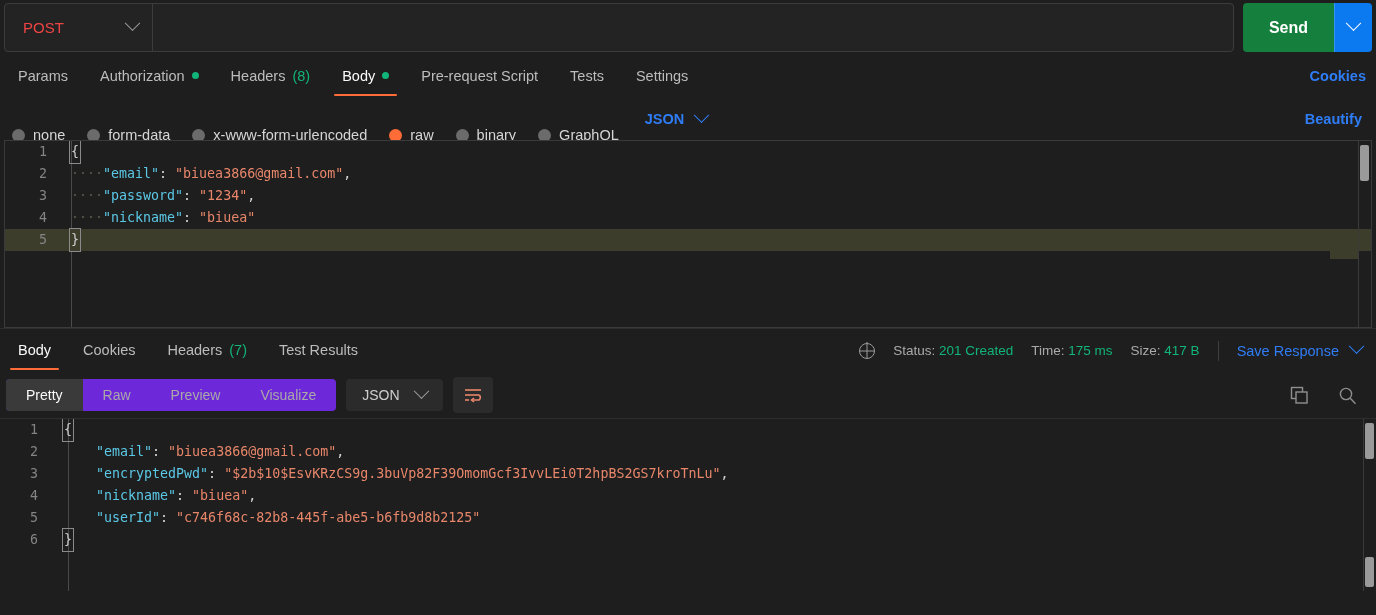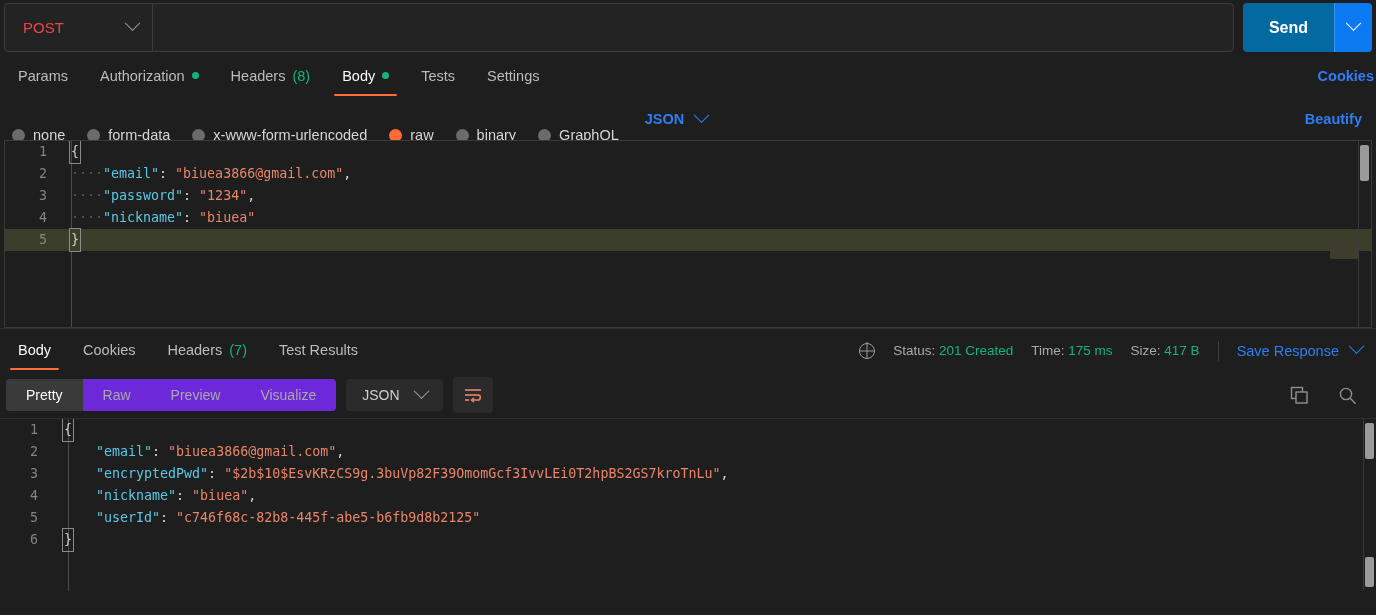--- a/index.html
+++ b/index.html
@@ -43,36 +43,36 @@
   .url-text {
     flex: 1; display: flex; align-items: center;
     padding: 0 14px; font-size: 15px; color: #e8e8e8;
     font-family: "Liberation Sans", sans-serif;
   }
   .send-group {
     display: flex; margin: 3px 4px 0 9px;
     border-radius: 4px; overflow: hidden; height: 49px;
   }
   .send-btn {
-    background: #0369a1; color: #fff;
+    background: #15803d; color: #fff;
     font-size: 16px; font-weight: bold;
     padding: 0 26px; display: flex; align-items: center;
     cursor: pointer;
   }
   .send-caret {
     background: #0b79ef; width: 38px;
     display: flex; align-items: center; justify-content: center;
     border-left: 1px solid #3a93f2; cursor: pointer;
   }
   .send-caret .chev { border-color: #fff; }
 
   
   .req-tabs {
     display: flex; align-items: center;
-    height: 44px; padding: 0 2px 0 10px;
+    height: 44px; padding: 0 10px 0 10px;
     position: relative;
   }
   .rtab {
     position: relative; font-size: 14.5px; color: #bcbcbc;
     padding: 11px 8px 12px; margin-right: 16px; cursor: pointer;
     display: flex; align-items: center; gap: 7px; white-space: nowrap;
   }
   .rtab.active { color: #fafafa; }
   .rtab.active::after {
     content: ""; position: absolute; left: 0; right: 0; bottom: 0;
@@ -236,20 +236,23 @@
       <span>Authorization</span>
       <span class="dot-green"></span>
     </div>
     <div class="rtab">
       <span>Headers</span>
       <span class="count-green">(8)</span>
     </div>
     <div class="rtab active">
       <span>Body</span>
       <span class="dot-green"></span>
+    </div>
+    <div class="rtab">
+      <span>Pre-request Script</span>
     </div>
     <div class="rtab">
       <span>Tests</span>
     </div>
     <div class="rtab">
       <span>Settings</span>
     </div>
     <div class="spacer"></div>
     <div class="link-blue">Cookies</div>
   </div>

